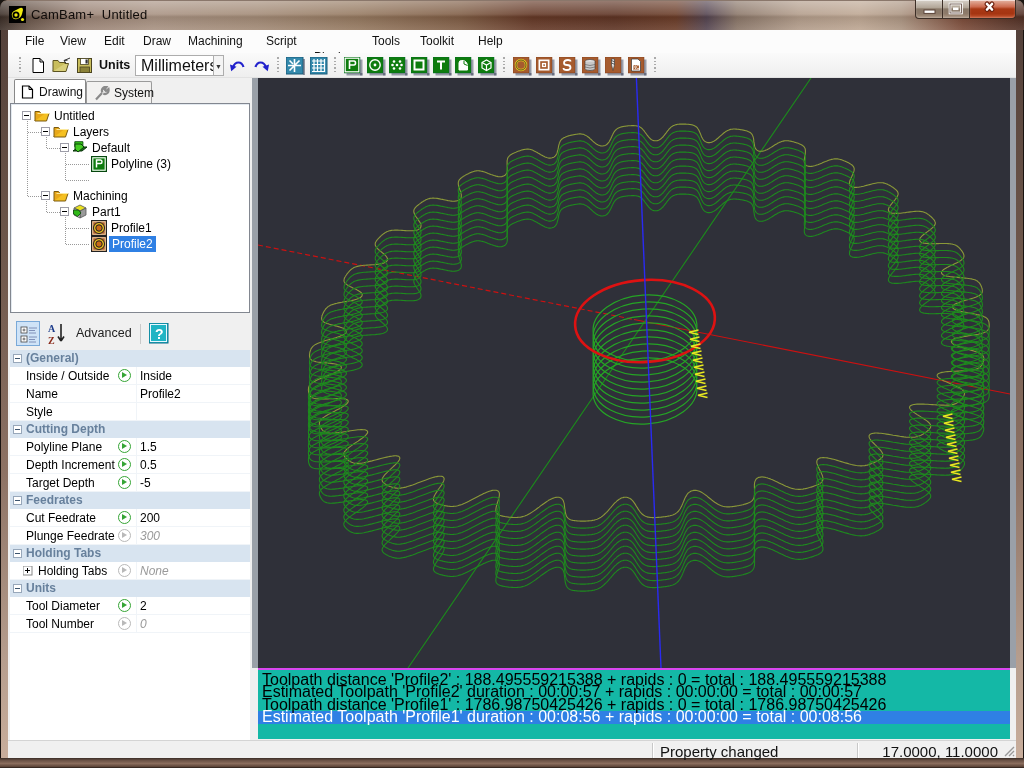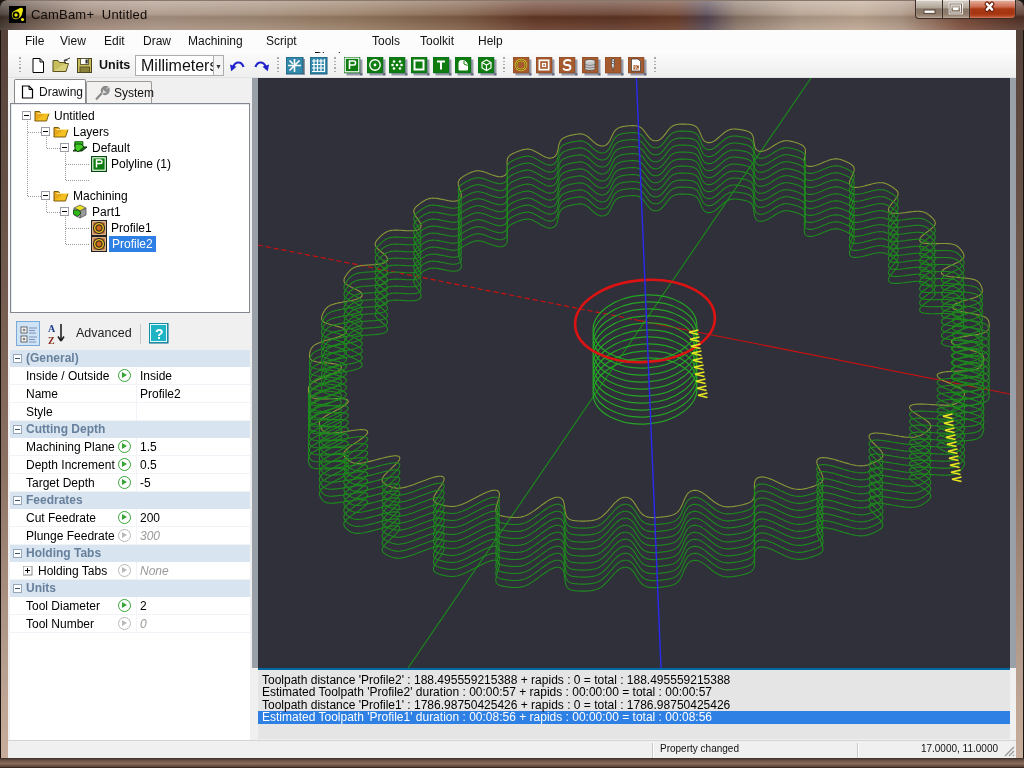--- a/index.html
+++ b/index.html
@@ -61,25 +61,25 @@
 .pvi{position:absolute;left:130px;top:0;color:#9a9a9a;font-style:italic}
 .pdiv{position:absolute;left:126px;top:0;width:1px;height:18px;background:#f0f4f8}
 .gi{position:absolute;left:108px;top:2px;width:13px;height:13px;border-radius:50%;border:1.8px solid #35a535;background:#fff}
 .gi:after{content:"";position:absolute;left:3.2px;top:2.4px;width:0;height:0;border-left:5px solid #35a535;border-top:3.5px solid transparent;border-bottom:3.5px solid transparent}
 .gray.gi{border-color:#b9b9b9}
 .gray.gi:after{border-left-color:#b9b9b9}
 
 #cwrap{position:absolute;left:252px;top:78px;width:764px;height:590px;background:#9aa0a8}
 #canvas{position:absolute;left:6px;top:0;width:752px;height:590px;background:#2f3039}
 
-#log{position:absolute;left:258px;top:668px;width:752px;height:71px;background:#e5e5e5;border-top:2px solid #0369a1;font-size:12px;color:#000;padding-top:4px}
+#log{position:absolute;left:258px;top:668px;width:752px;height:71px;background:#14b8a6;border-top:2px solid #d946ef;font-size:16px;color:#000;padding-top:4px}
 #log div{height:12.4px;line-height:12.4px;white-space:nowrap;padding-left:4px}
 #log .hl{background:#2f80e4;color:#fff}
 
-#status{position:absolute;left:8px;top:740px;width:1008px;height:18px;background:#f0f0f0;font-size:10px;color:#111;border-top:1px solid #d4d4d4}
+#status{position:absolute;left:8px;top:740px;width:1008px;height:18px;background:#f0f0f0;font-size:15px;color:#111;border-top:1px solid #d4d4d4}
 .ssep{position:absolute;top:2px;width:2px;height:15px;border-left:1px solid #c8c8c8;border-right:1px solid #fff}
 #sgrip{position:absolute;right:1px;bottom:1px;width:13px;height:13px}
 </style></head><body>
 <div id="win">
 <div id="title"></div>
 <div id="tlogo"><svg width="17" height="17" viewBox="0 0 17 17">
         <path d="M3 10 Q2 7 5 5 L11 2 Q14 1 14 4 L13 8 Q12 12 8 13 Q4 14 3 10Z" fill="#f0ea10"></path>
         <circle cx="7" cy="9" r="2.6" fill="#f0ea10" stroke="#000" stroke-width="1.8"></circle>
         <circle cx="13.5" cy="13.5" r="1.6" fill="#f0ea10"></circle>
       </svg></div>
@@ -315,21 +315,21 @@
             <path d="M3 4 L9 4 L12 7 L6 12 L3 9 Z" fill="#44cc22" stroke="#0a400a"></path>
           </svg></span>
         <span style="position:absolute;left:81px;top:0">Default</span>
       </div>
 <div class="trow" style="left:0;top:52px;width:238px">
         <span class="ticon" style="left:80px"><svg width="16" height="16" viewBox="0 0 16 16">
             <rect x="0.5" y="0.5" width="15" height="15" fill="#0e7c0e" stroke="#06470f"></rect>
             <rect x="1.8" y="1.8" width="12.4" height="12.4" fill="none" stroke="#fff" stroke-width="1.1"></rect>
             <path d="M5.5 11.5 L5.5 4 L9.5 4 Q11 4 11 5.8 Q11 7.6 9.5 7.6 L5.5 7.6" fill="none" stroke="#fff" stroke-width="1.5"></path>
           </svg></span>
-        <span style="position:absolute;left:100px;top:0">Polyline (1)</span>
+        <span style="position:absolute;left:100px;top:0">Polyline (3)</span>
       </div>
 <div class="trow" style="left:0;top:84px;width:238px">
         <span class="ebox" style="left:30px"></span>
         <span class="ticon" style="left:42px"><svg width="16" height="16" viewBox="0 0 16 16">
             <path d="M1 13 L3.5 5.5 L15 5.5 L12.5 13 Z" fill="#f5c021" stroke="#7a5a10" stroke-width="1"></path>
             <path d="M1 13 L1 3.5 L5.5 3.5 L7 5.5 L11 5.5" fill="#e8a81a" stroke="#7a5a10" stroke-width="1"></path>
             <path d="M3.5 5.5 L15 5.5" stroke="#fce89a" stroke-width="1" fill="none"></path>
           </svg></span>
         <span style="position:absolute;left:62px;top:0">Machining</span>
       </div>
@@ -409,21 +409,21 @@
 <div class="prow">
         <div class="pdiv"></div>
         <span class="plab">Style</span>
       </div>
 <div class="cat">
         <div class="cbox"></div>
         <b>Cutting Depth</b>
       </div>
 <div class="prow">
         <div class="pdiv"></div>
-        <span class="plab">Machining Plane</span>
+        <span class="plab">Polyline Plane</span>
         <span class="gi"></span>
         <span class="pval">1.5</span>
       </div>
 <div class="prow">
         <div class="pdiv"></div>
         <span class="plab">Depth Increment</span>
         <span class="gi"></span>
         <span class="pval">0.5</span>
       </div>
 <div class="prow">

